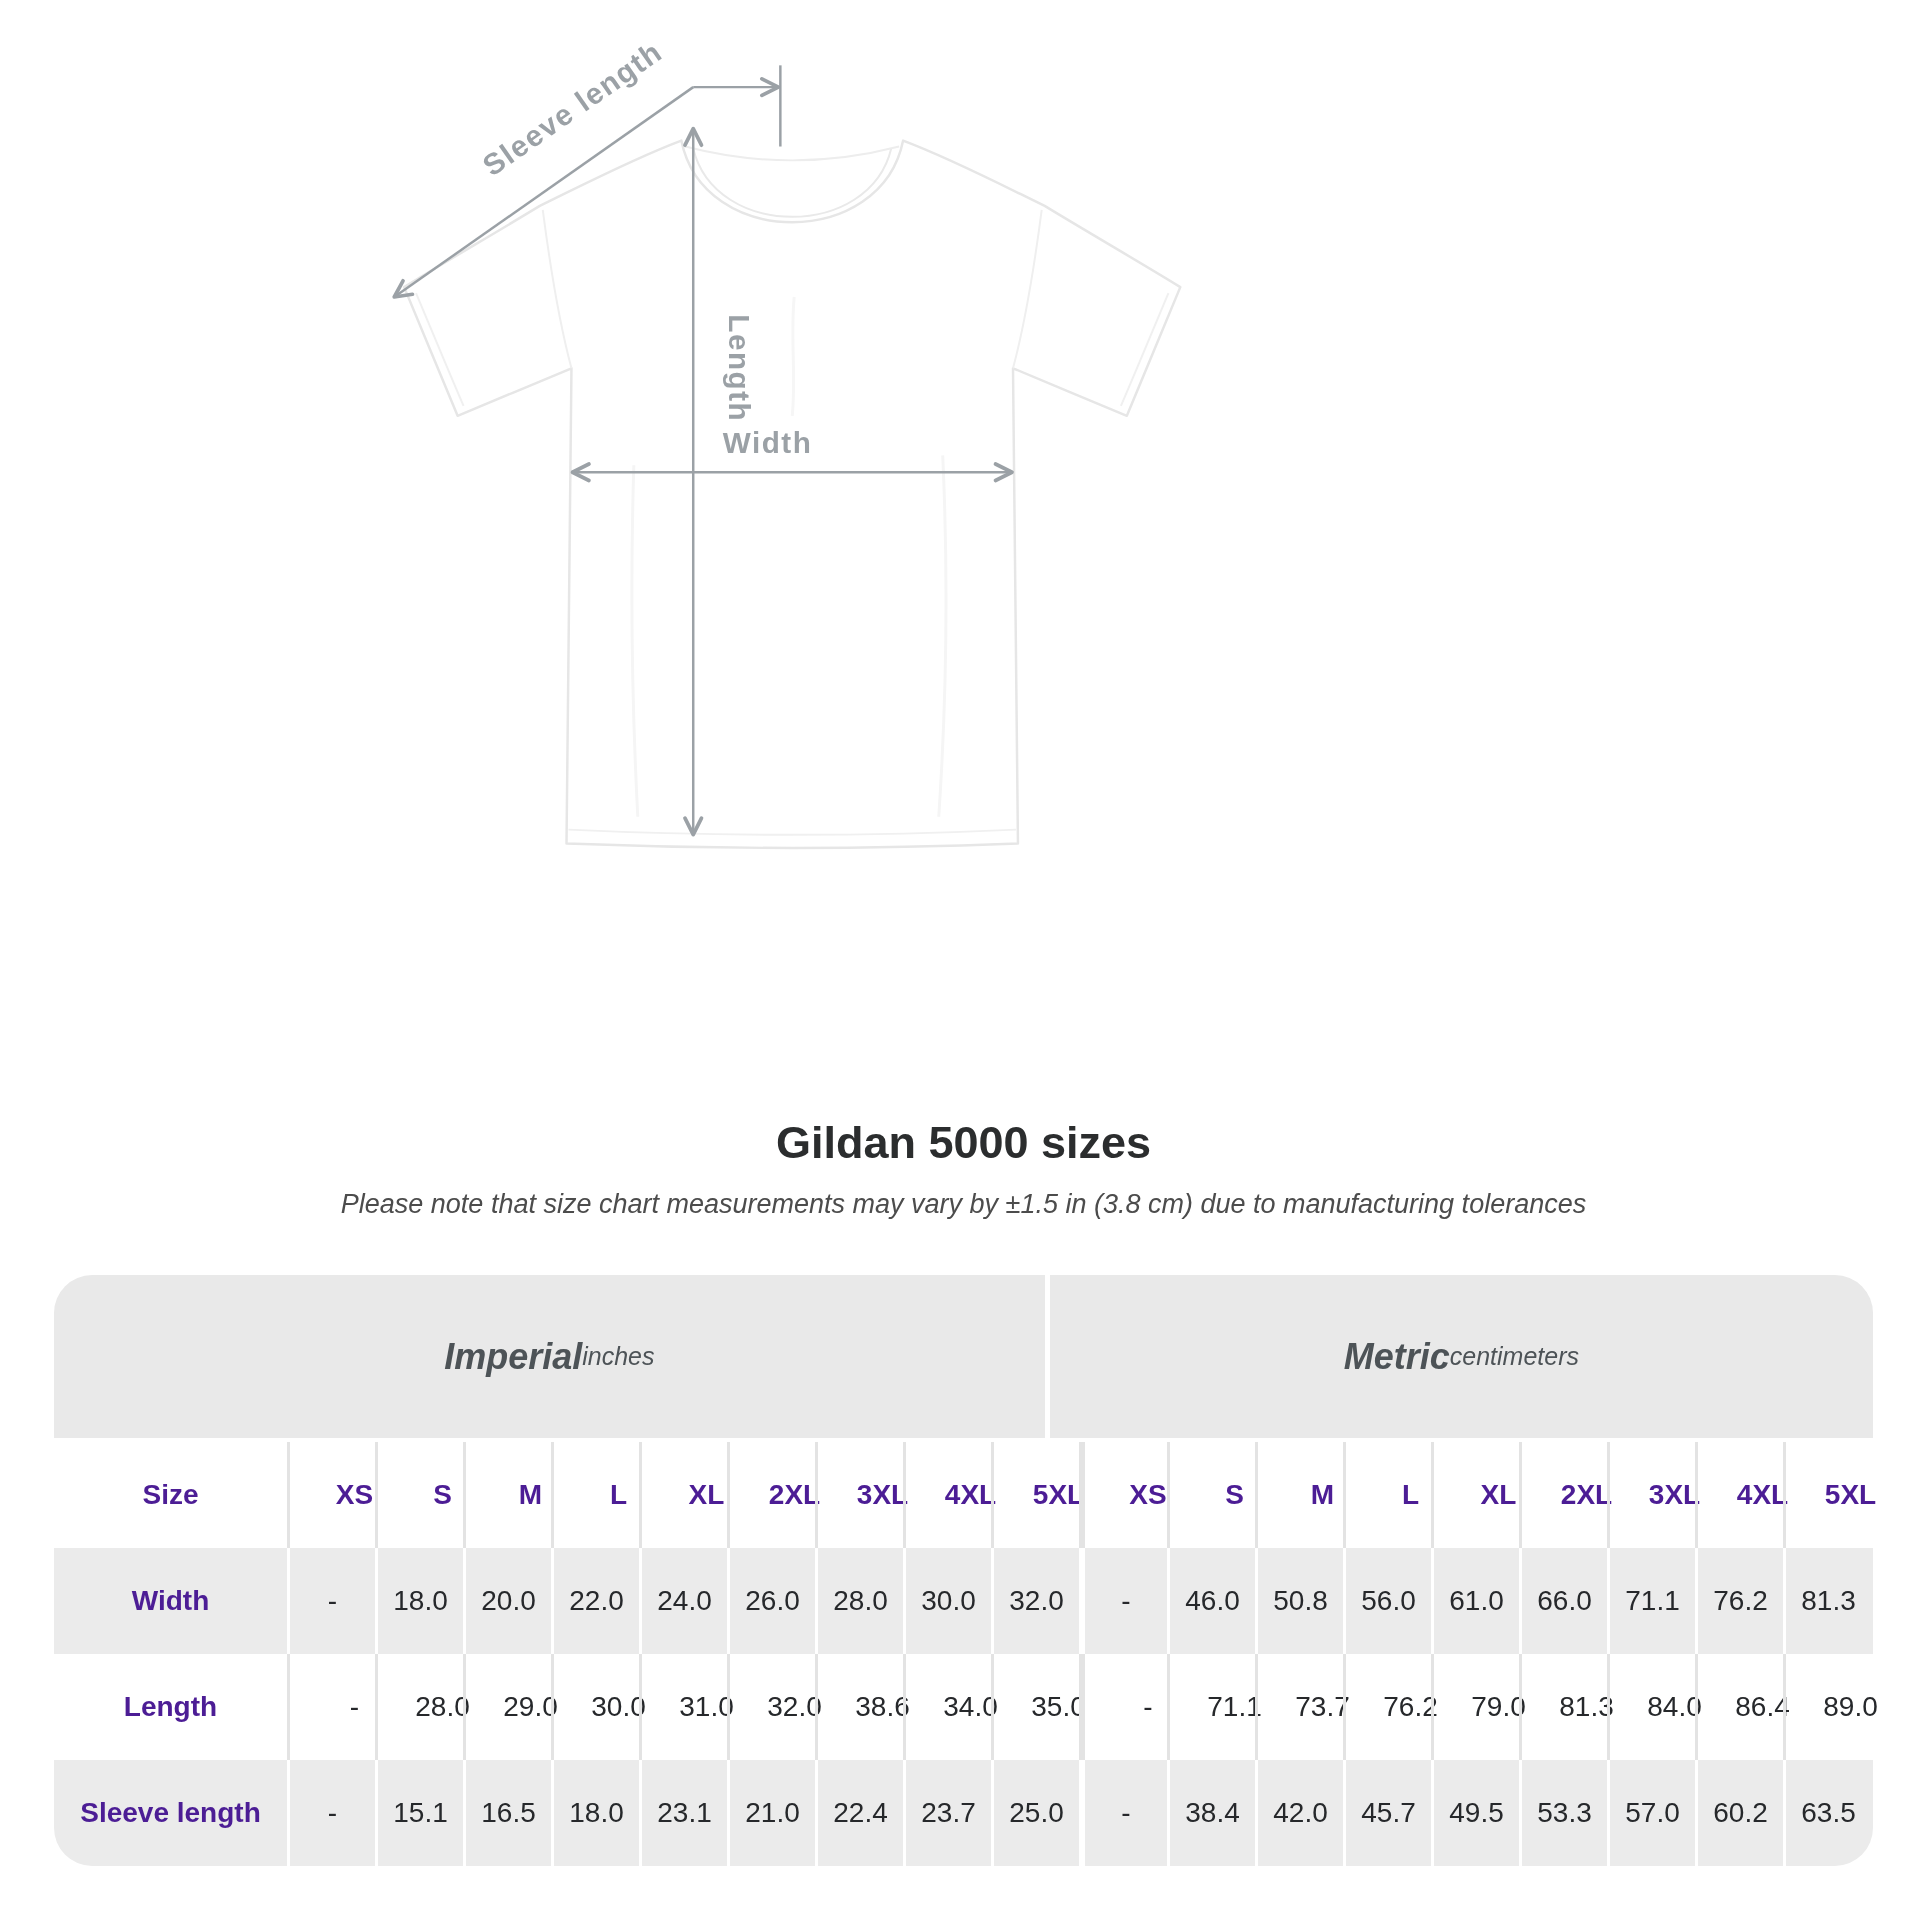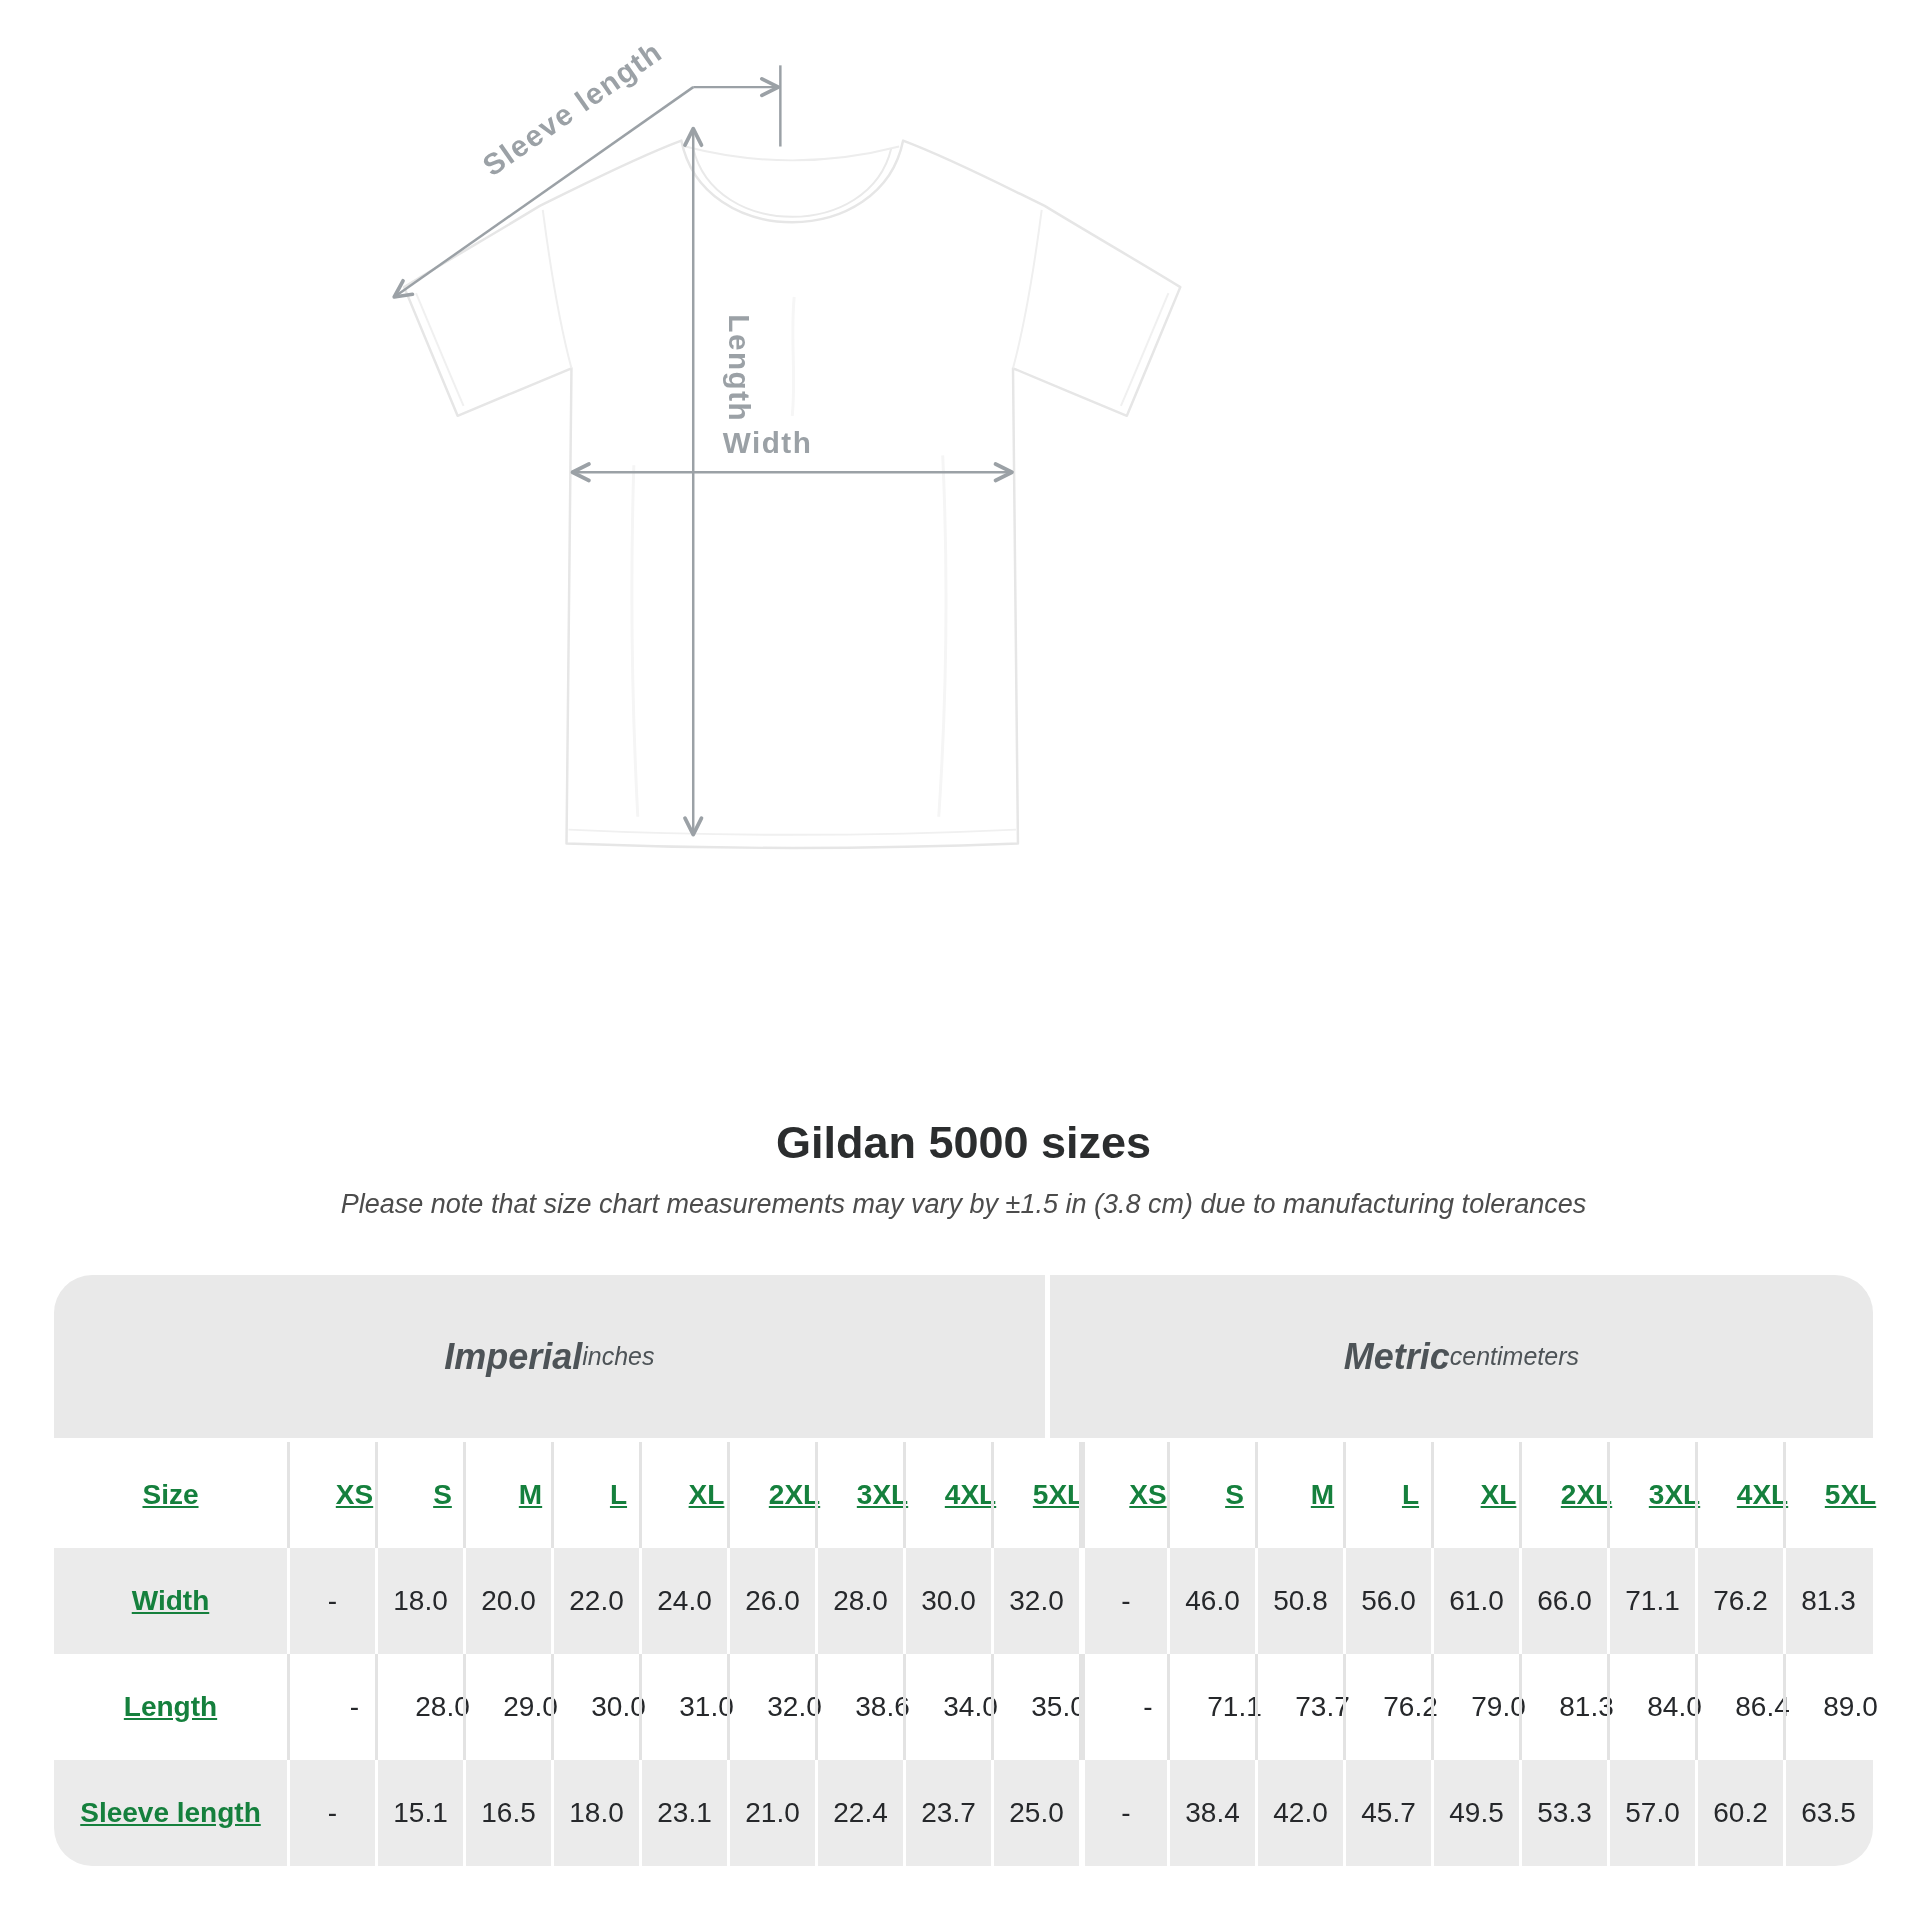--- a/index.html
+++ b/index.html
@@ -71,21 +71,21 @@
   .trow:last-child { border-radius: 0 0 38px 38px; overflow: hidden; }
   .cell {
     display: flex; align-items: center; justify-content: center;
     font-size: 28px;
     color: #26282b;
   }
   .cell:not(:first-child) { border-left: 3px solid transparent; }
   .trow > .cell:nth-child(11) { border-left-width: 6px; }
   .row-light > .cell:not(:first-child) { border-left-color: #e3e3e3; padding-left: 44px; }
   .row-dark  > .cell:not(:first-child) { border-left-color: #ffffff; }
-  .cell.rh, .cell.ch { font-weight: bold; color: #15803d; text-decoration: underline; }
+  .cell.rh, .cell.ch { font-weight: bold; color: #4c1d95; }
 </style>
 </head>
 <body>
 
 <svg class="illustration" viewBox="0 0 1946 1100" xmlns="http://www.w3.org/2000/svg">
   <defs>
     <marker id="arrowM" viewBox="0 0 12 12" refX="10" refY="6" markerWidth="10" markerHeight="10" orient="auto-start-reverse">
       <path d="M2,2 L10,6 L2,10" fill="none" stroke="#9ba1a6" stroke-width="1.8" stroke-linecap="round" stroke-linejoin="round"></path>
     </marker>
   </defs>

